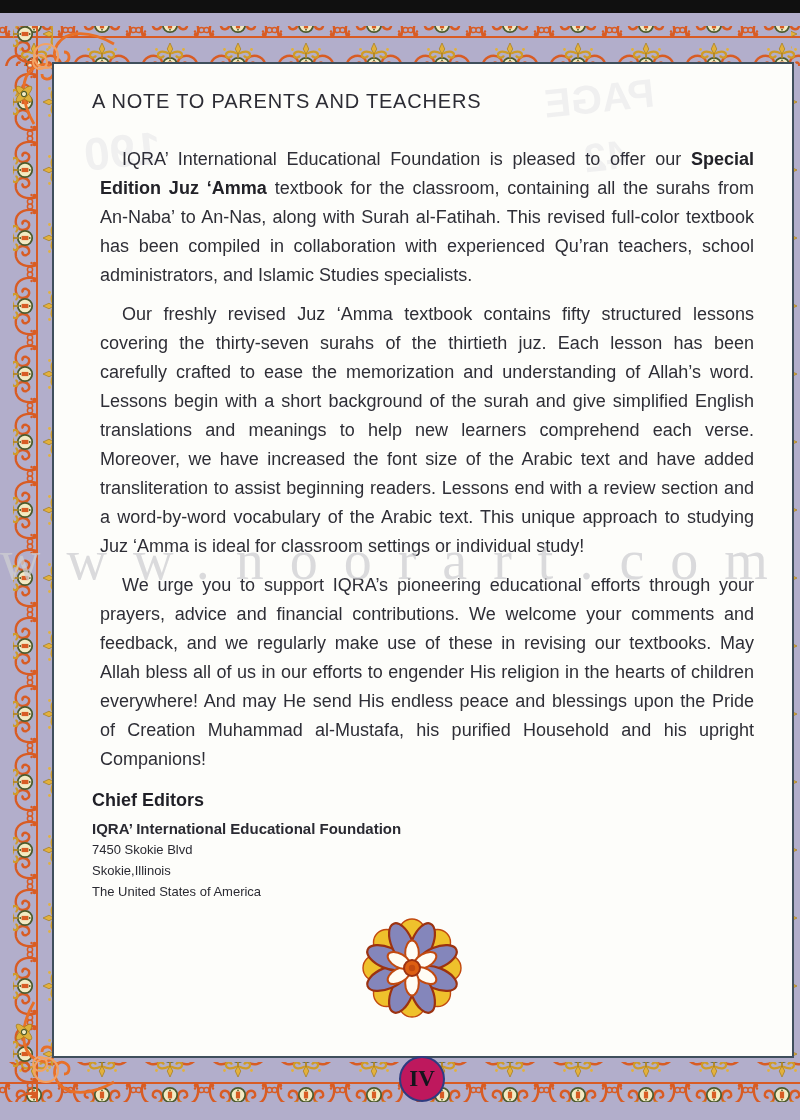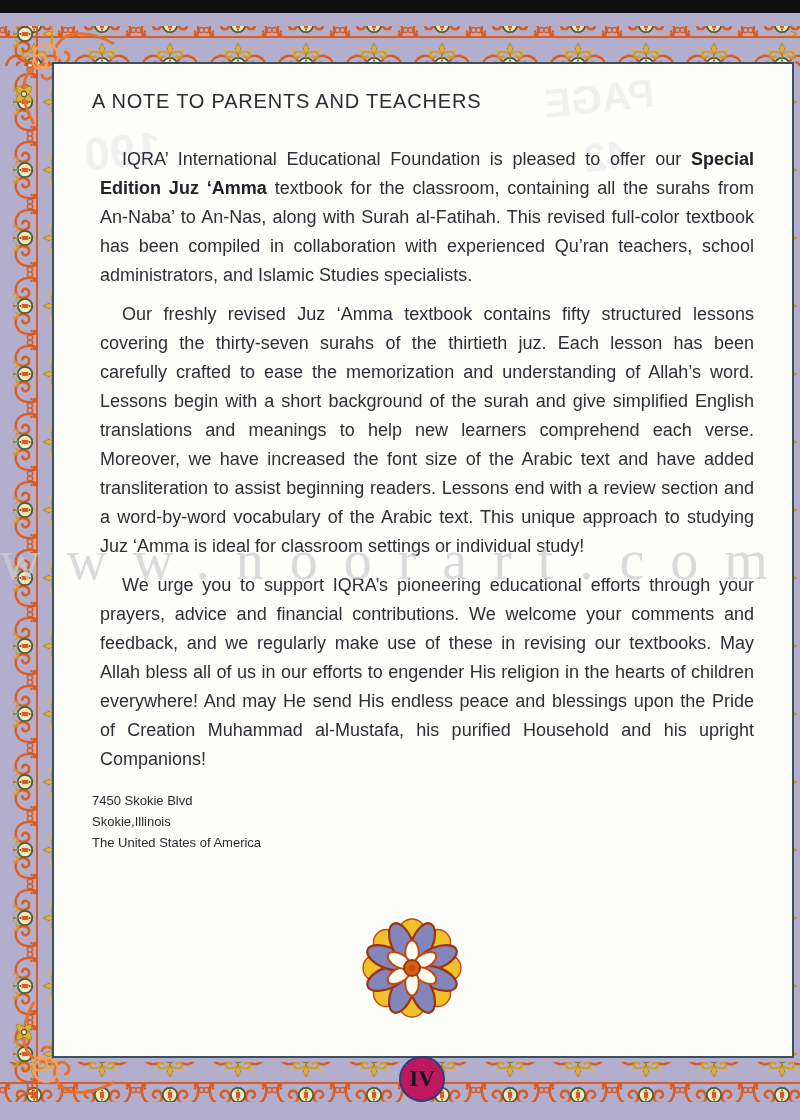--- a/index.html
+++ b/index.html
@@ -152,20 +152,22 @@
 
   <h1 class="page-title">A NOTE TO PARENTS AND TEACHERS</h1>
 
   <div class="body-text">
     <p><span>IQRA’ International Educational Foundation is pleased to offer our </span><b>Special Edition Juz ‘Amma</b><span> textbook for the classroom, containing all the surahs from An-Naba’ to An-Nas, along with Surah al-Fatihah. This revised full-color textbook has been compiled in collaboration with experienced Qu’ran teachers, school administrators, and Islamic Studies specialists.</span></p>
     <p>Our freshly revised Juz ‘Amma textbook contains fifty structured lessons covering the thirty-seven surahs of the thirtieth juz. Each lesson has been carefully crafted to ease the memorization and understanding of Allah’s word. Lessons begin with a short background of the surah and give simplified English translations and meanings to help new learners comprehend each verse. Moreover, we have increased the font size of the Arabic text and have added transliteration to assist beginning readers. Lessons end with a review section and a word-by-word vocabulary of the Arabic text. This unique approach to studying Juz ‘Amma is ideal for classroom settings or individual study!</p>
     <p>We urge you to support IQRA’s pioneering educational efforts through your prayers, advice and financial contributions. We welcome your comments and feedback, and we regularly make use of these in revising our textbooks. May Allah bless all of us in our efforts to engender His religion in the hearts of children everywhere! And may He send His endless peace and blessings upon the Pride of Creation Muhammad al-Mustafa, his purified Household and his upright Companions!</p>
   </div>
 
   <div class="editors">
+    <div class="editors-heading">Chief Editors</div>
+    <div class="ed-line strong">IQRA’ International Educational Foundation</div>
     <div class="ed-line">7450 Skokie Blvd</div>
     <div class="ed-line">Skokie,Illinois</div>
     <div class="ed-line">The United States of America</div>
   </div>
 
   <svg class="flower" width="104" height="104" viewBox="0 0 104 104">
     <g>
       <circle cx="88" cy="52" r="13" fill="#efc12c" stroke="#c2490f" stroke-width="1.4"></circle>
       <circle cx="77.5" cy="77.5" r="13" fill="#efc12c" stroke="#c2490f" stroke-width="1.4"></circle>
       <circle cx="52" cy="88" r="13" fill="#efc12c" stroke="#c2490f" stroke-width="1.4"></circle>

